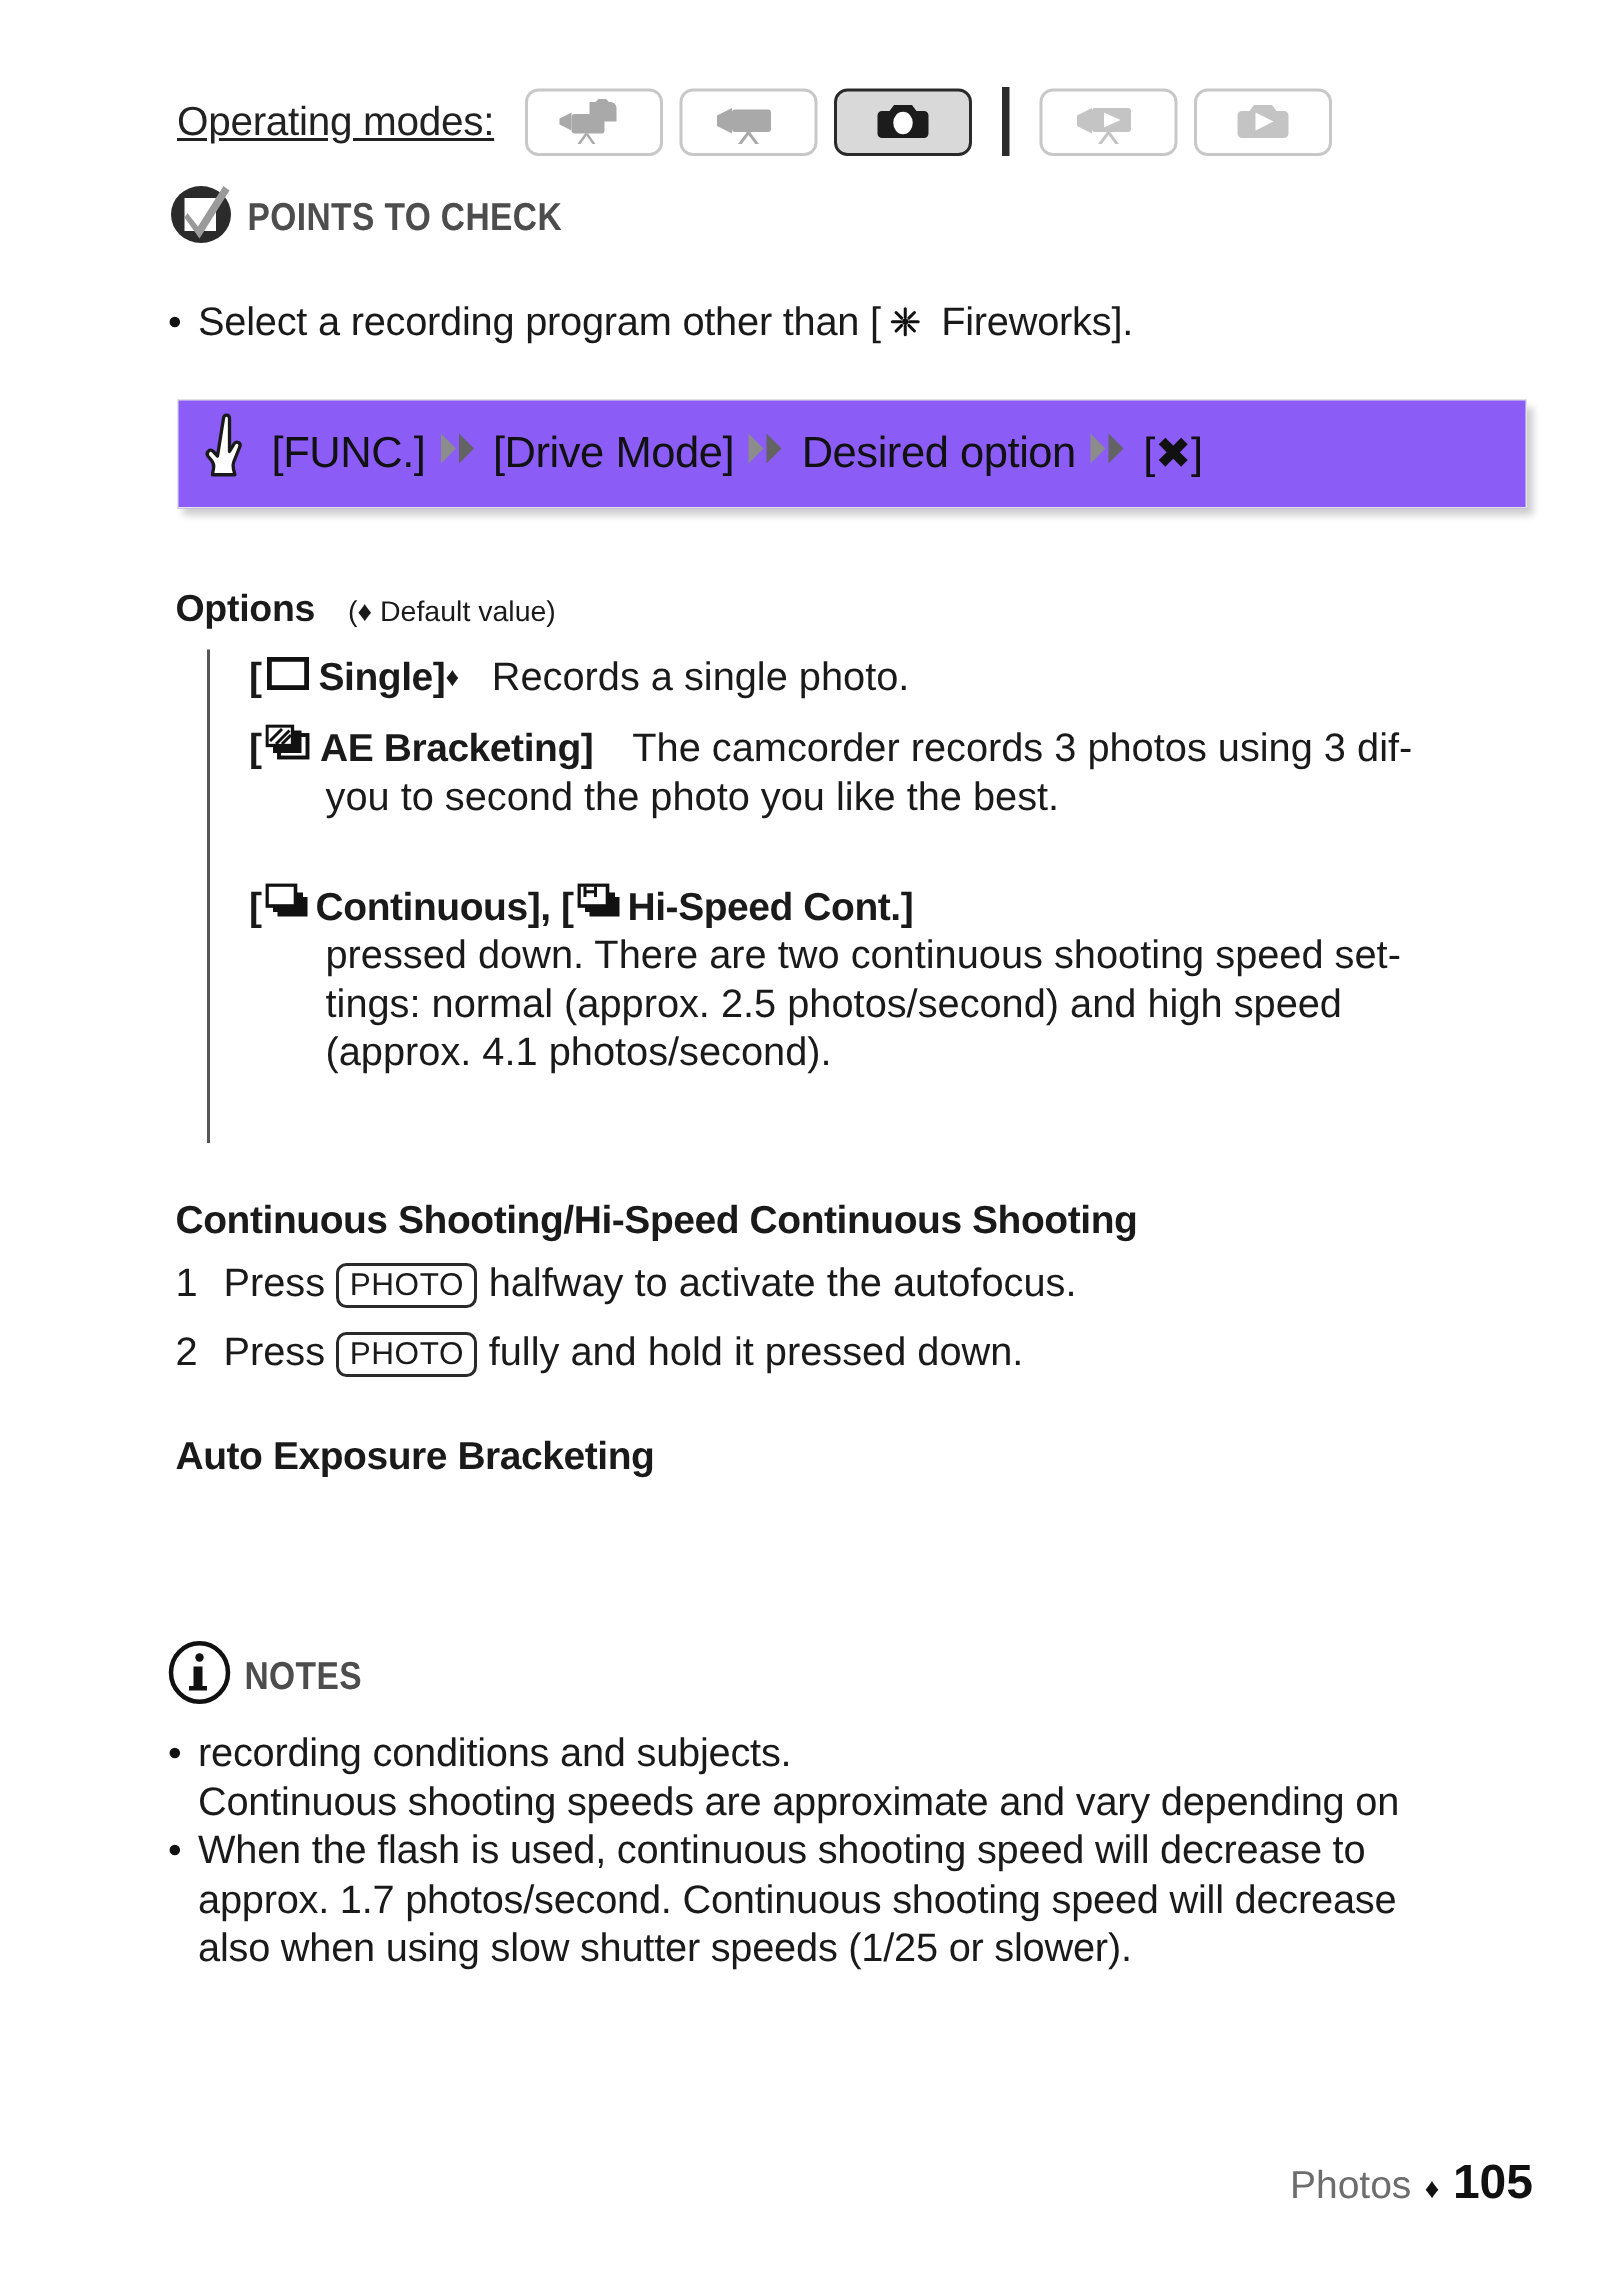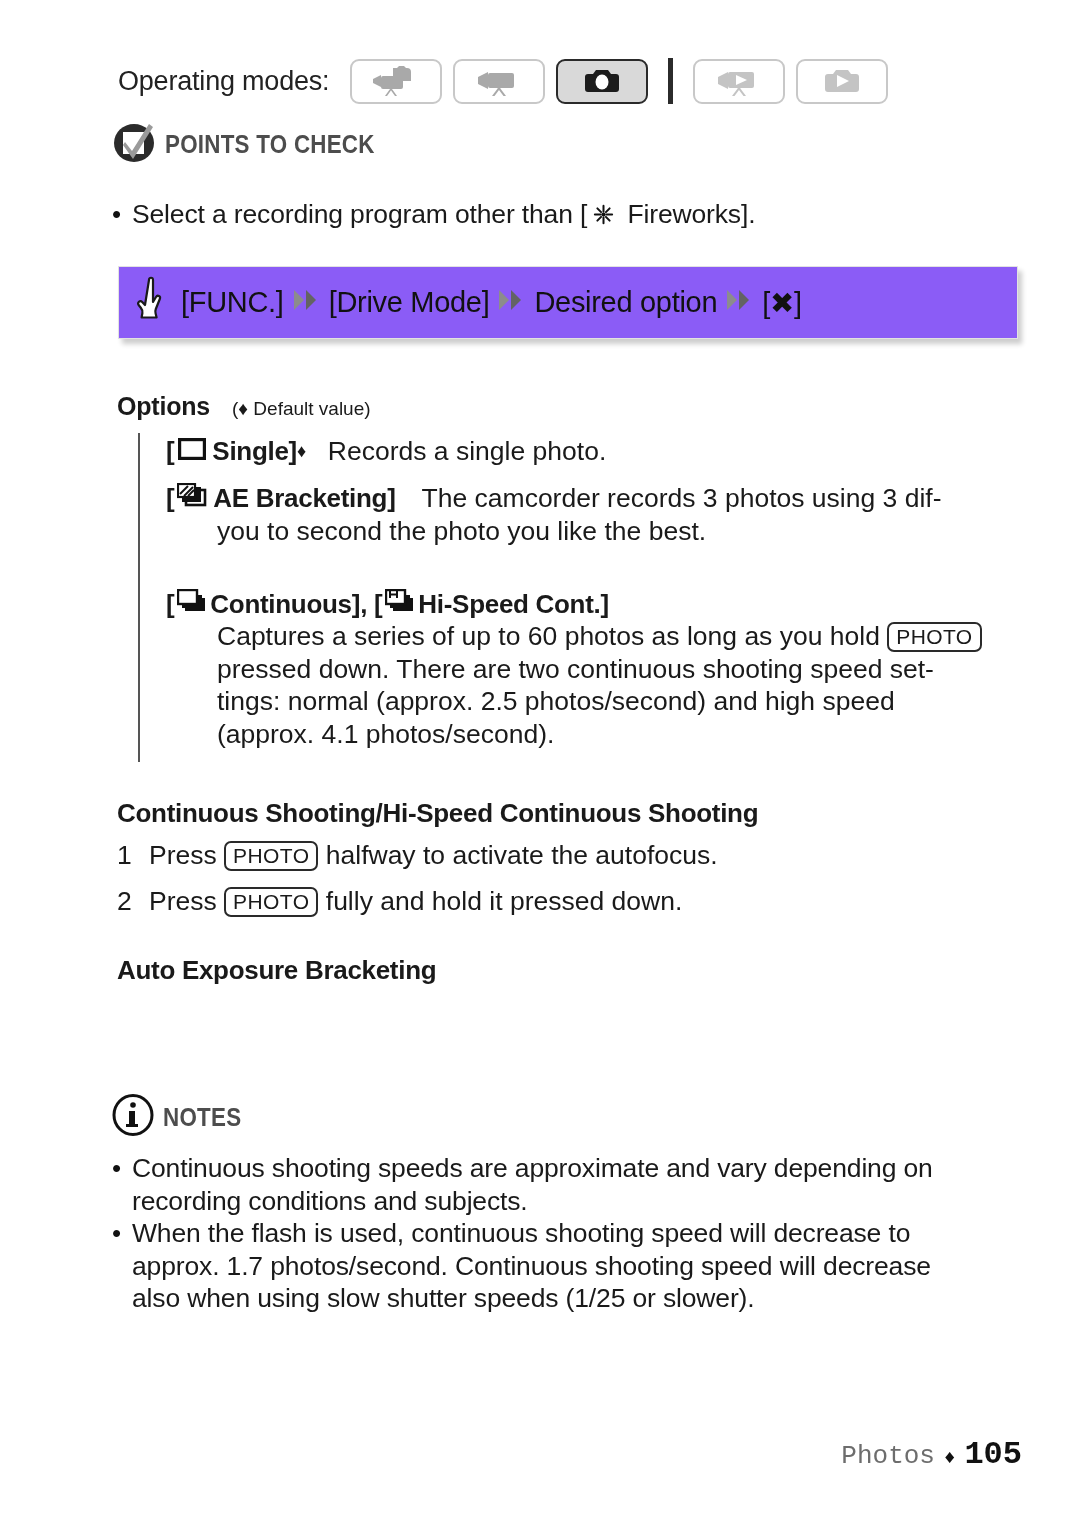--- a/index.html
+++ b/index.html
@@ -31,20 +31,21 @@
     display: flex;
     align-items: center;
     gap: 11px;
   }
   .opmodes-label {
     font-size: 27px;
     color: #222;
     letter-spacing: -0.2px;
     margin-right: 10px;
     white-space: nowrap;
+    text-decoration: underline;
   }
   .mode-chip {
     width: 92px;
     height: 45px;
     border-radius: 9px;
     border: 2px solid #c8c8c8;
     background: #ffffff;
     display: flex;
     align-items: center;
     justify-content: center;
@@ -205,21 +206,20 @@
   .stepnum { width: 18px; flex: 0 0 18px; }
 
   
   .footer {
     position: absolute;
     right: 58px;
     top: 1436px;
     display: flex;
     align-items: baseline;
     gap: 9px;
-    font-family: Liberation Mono, monospace;
   }
   .footer-label { font-size: 26px; color: #6d6d6d; }
   .footer-diamond { font-size: 19px; color: #111; }
   .footer-page { font-size: 32px; font-weight: bold; color: #111; }
 </style>
 </head>
 <body>
 
 <div class="page">
 
@@ -408,21 +408,20 @@
           <path d="M5 6 h20 v13 h-20 z" fill="#111"></path>
           <rect x="1" y="1" width="19" height="14" fill="#ffffff" stroke="#111" stroke-width="2.4"></rect>
           <g stroke="#111" stroke-width="2">
             <line x1="5" y1="2" x2="5" y2="9"></line>
             <line x1="12" y1="2" x2="12" y2="9"></line>
             <line x1="5" y1="5.5" x2="12" y2="5.5"></line>
           </g>
         </svg></span>
         <span> Hi-Speed Cont.]</span>
       </div>
-    <div class="opt-desc" style="margin-left:51px;"><span>Captures a series of up to 60 photos as long as you hold </span><span class="photokey">PHOTO</span></div>
     <div class="opt-desc" style="margin-left:51px;">pressed down. There are two continuous shooting speed set-</div>
     <div class="opt-desc" style="margin-left:51px;">tings: normal (approx. 2.5 photos/second) and high speed</div>
     <div class="opt-desc" style="margin-left:51px;">(approx. 4.1 photos/second).</div>
   </div>
 
   <div class="subhead" style="left:117px; top:798px;">Continuous Shooting/Hi-Speed Continuous Shooting</div>
 
   <div class="steprow" style="left:117px; top:840px;">
     <span class="stepnum">1</span>
     <span><span>Press </span><span class="photokey">PHOTO</span><span> halfway to activate the autofocus.</span></span>
@@ -443,22 +442,22 @@
         <circle cx="21" cy="11" r="2.8" fill="#111"></circle>
         <path d="M17 17 h6 v13 h3 v3 h-12 v-3 h3 z" fill="#111"></path>
       </svg>
     </span>
     <span class="sec-title">NOTES</span>
   </div>
 
   <div class="bullet-row" style="left:112px; top:1152px; width:930px;">
     <span class="bullet-dot">•</span>
     <span class="bullet-body txt">
+      <div>recording conditions and subjects.</div>
       <div>Continuous shooting speeds are approximate and vary depending on</div>
-      <div>recording conditions and subjects.</div>
     </span>
   </div>
 
   <div class="bullet-row" style="left:112px; top:1217px; width:940px;">
     <span class="bullet-dot">•</span>
     <span class="bullet-body txt">
       <div>When the flash is used, continuous shooting speed will decrease to</div>
       <div>approx. 1.7 photos/second. Continuous shooting speed will decrease</div>
       <div>also when using slow shutter speeds (1/25 or slower).</div>
     </span>

